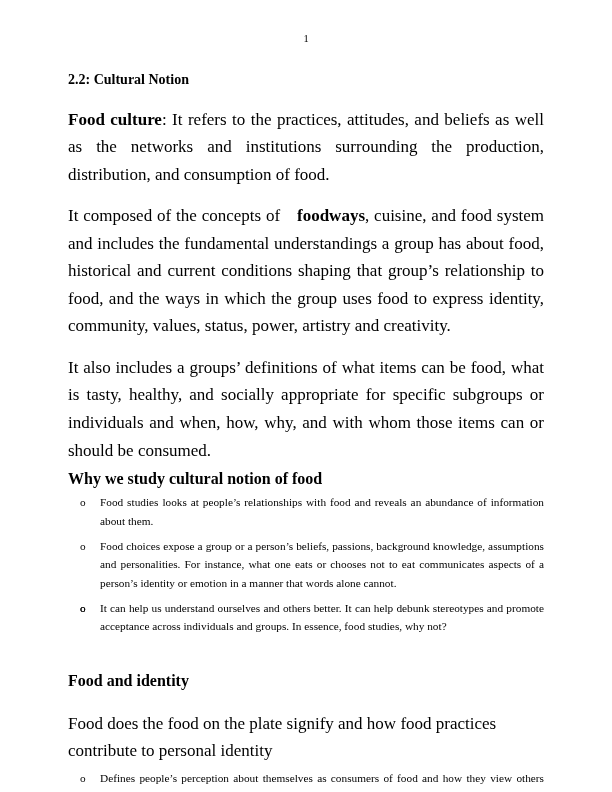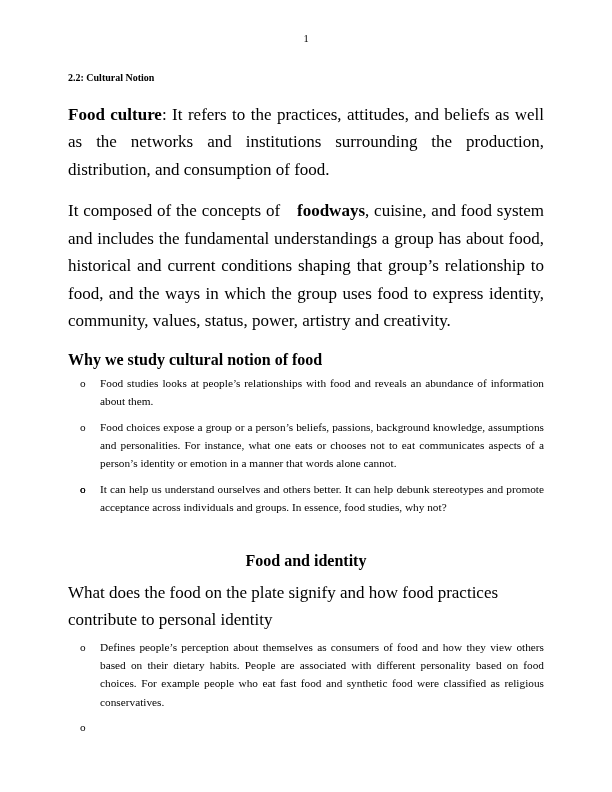--- a/index.html
+++ b/index.html
@@ -22,21 +22,21 @@
     padding: 34px 68px 40px 68px;
     position: relative;
   }
   .page-number {
     text-align: center;
     font-size: 10.5px;
     margin: 0 0 26px 0;
     line-height: 1;
   }
   h2.section-heading {
-    font-size: 10px;
+    font-size: 14px;
     font-weight: bold;
     margin: 0 0 17px 0;
     line-height: 1.3;
   }
   p.body-par {
     font-size: 17px;
     line-height: 1.62;
     margin: 0 0 14px 0;
     text-align: justify;
   }
@@ -54,22 +54,21 @@
     margin-left: 12px;
   }
   h3.sub-heading {
     font-size: 16px;
     font-weight: bold;
     margin: 0 0 3px 0;
     line-height: 1.4;
   }
   h3.sub-heading.spaced {
     margin-top: 18px;
-    margin-bottom: 6px;
-    text-align: center;
+    margin-bottom: 18px;
   }
   ul.bullet-list {
     list-style: none;
     margin: 0 0 2px 0;
     padding: 0;
   }
   ul.bullet-list li {
     position: relative;
     padding-left: 32px;
     font-size: 11.3px;
@@ -92,34 +91,35 @@
 <div class="page">
 
   <div class="page-number">1</div>
 
   <h2 class="section-heading">2.2: Cultural Notion</h2>
 
   <p class="body-par"><span class="lead-term">Food culture</span><span>: It refers to the practices, attitudes, and beliefs as well as the networks and institutions surrounding the production, distribution, and consumption of food.</span></p>
 
   <p class="body-par"><span>It composed of the   concepts of </span><span class="inline-bold">foodways</span><span>, cuisine, and food system and includes the fundamental understandings a group has about food, historical and current conditions shaping that group’s relationship to food, and the ways in which the group uses food to express identity, community, values, status, power, artistry and creativity.</span></p>
 
+  <p class="body-par tight"> It also includes a groups’ definitions of what items can be food, what is tasty, healthy, and socially appropriate for specific subgroups or individuals and when, how, why, and with whom those items can or should be consumed.</p>
 
   <h3 class="sub-heading">Why we study cultural notion of food</h3>
 
   <ul class="bullet-list">
     <li><span class="marker">o</span><span>Food studies looks at people’s relationships with food and reveals an abundance of information about them.</span></li>
     <li><span class="marker">o</span><span>Food choices expose a group or a person’s beliefs, passions, background knowledge, assumptions and personalities. For instance, what one eats or chooses not to eat communicates aspects of a person’s identity or emotion in a manner that words alone cannot.</span></li>
     <li><span class="marker">o</span></li>
     <li><span class="marker">o</span><span>It can help us understand ourselves and others better. It can help debunk stereotypes and promote acceptance across individuals and groups. In essence, food studies, why not?</span></li>
   </ul>
 
   <div class="spacer-sm"></div>
 
   <h3 class="sub-heading spaced">Food and identity</h3>
 
-  <p class="body-par nojustify tight">What does the food on the plate signify and how food practices contribute to personal identity</p>
+  <p class="body-par nojustify tight">Food does the food on the plate signify and how food practices contribute to personal identity</p>
 
   <ul class="bullet-list">
     <li><span class="marker">o</span><span>Defines people’s perception about themselves as consumers of food and how they view others based on their dietary habits. People are associated with different personality based on food choices. For example people who eat fast food and synthetic food were classified as religious conservatives.</span></li>
     <li><span class="marker">o</span></li>
   </ul>
 
 </div>
 
 </body></html>

